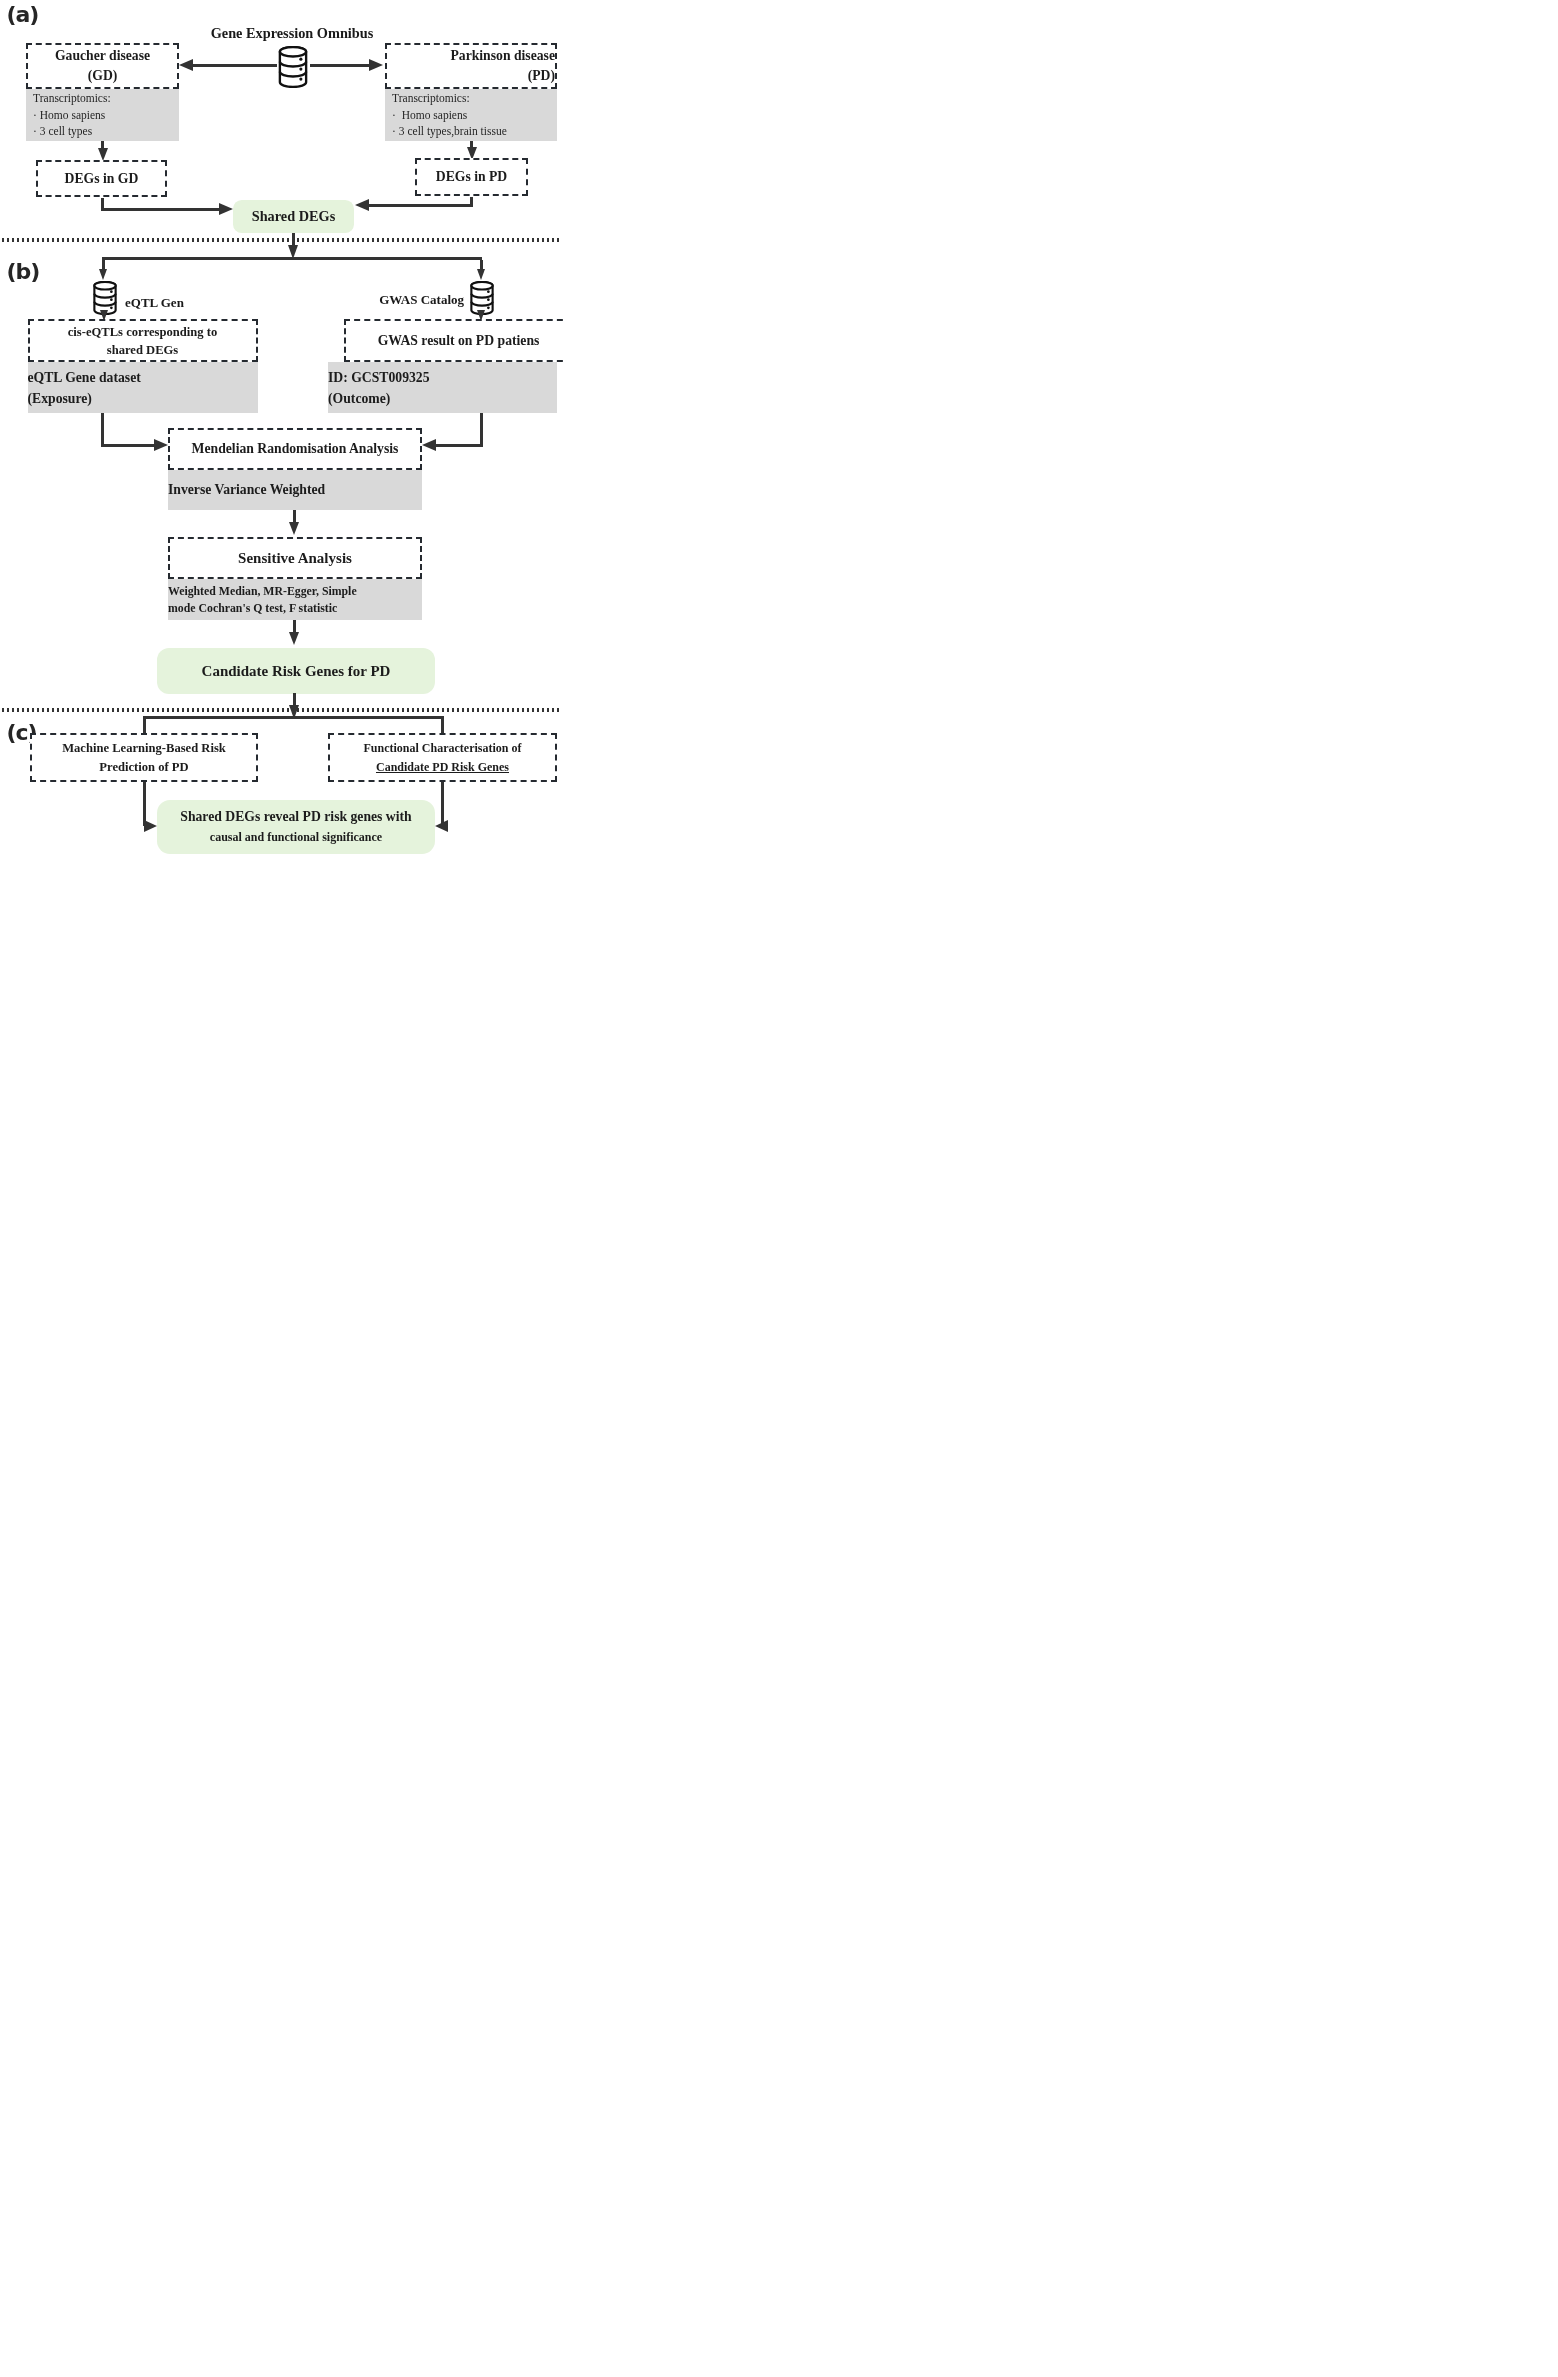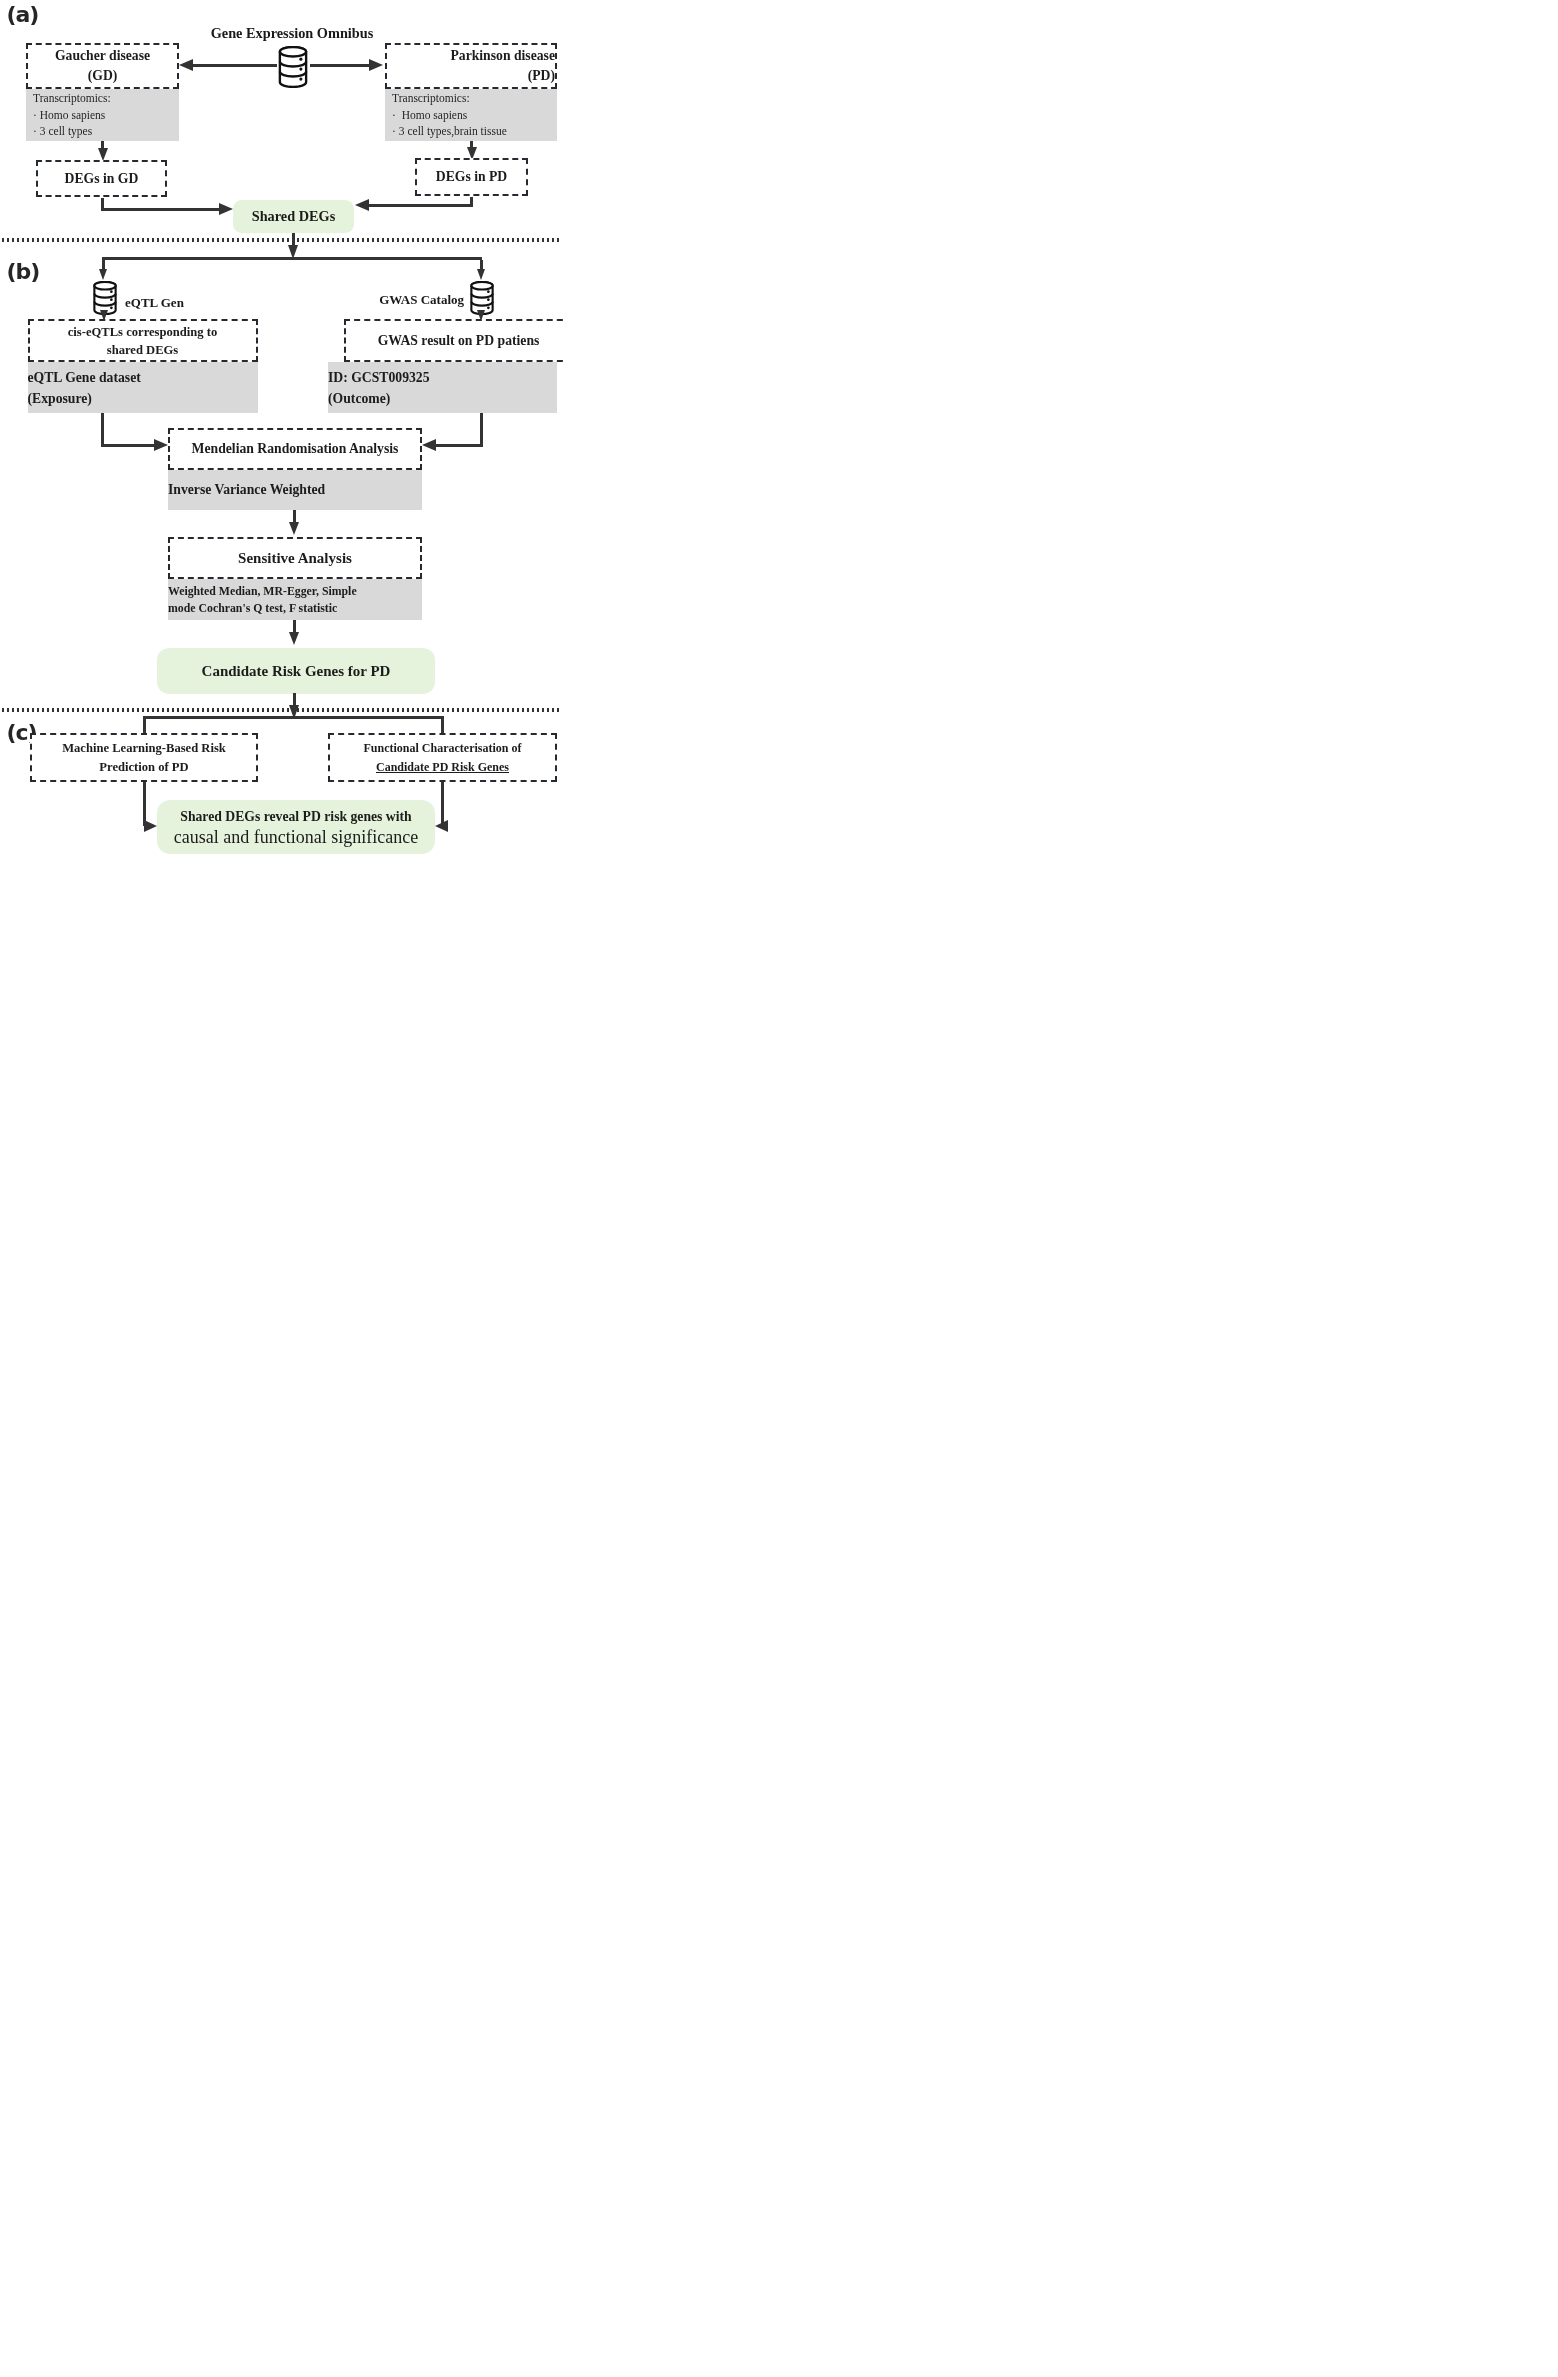--- a/index.html
+++ b/index.html
@@ -207,17 +207,17 @@
     <span style="font-weight:700;font-size:12px;line-height:19px;text-decoration:underline;">Candidate PD Risk Genes</span>
   </div>
 
   <div class="vl" style="left:143px;top:782px;width:2.7px;height:44px;"></div>
   <div class="ah ah-right" style="left:144px;top:820px;border-left-width:13px;"></div>
   <div class="vl" style="left:441px;top:782px;width:2.7px;height:44px;"></div>
   <div class="ah ah-left" style="left:435px;top:820px;border-right-width:13px;"></div>
 
   <div class="green-box" style="left:157px;top:800px;width:278px;height:54px;border-radius:13px;">
     <span style="font-weight:700;font-size:13.7px;line-height:21px;">Shared DEGs reveal PD risk genes with</span>
-    <span style="font-weight:400;font-size:18px;line-height:21px;">causal and functional significance</span>
+    <span style="font-weight:700;font-size:12px;line-height:21px;">causal and functional significance</span>
   </div>
 
 </div>
 
 
 </body></html>

